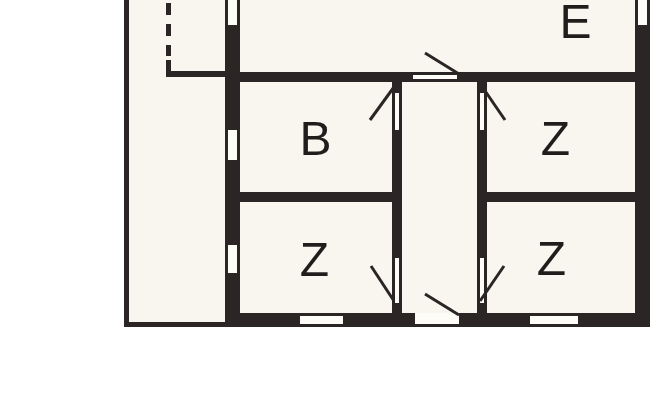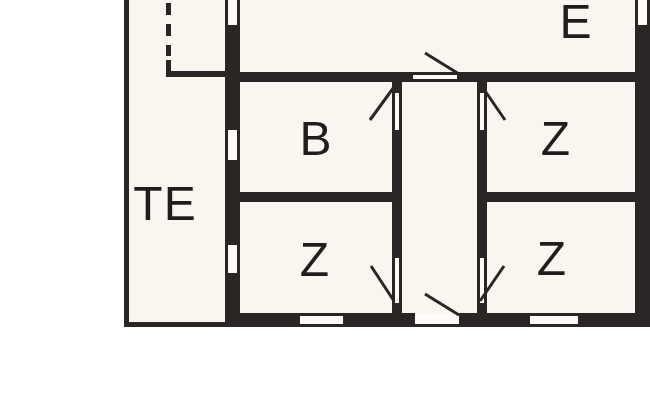--- a/index.html
+++ b/index.html
@@ -106,20 +106,19 @@
 
   <svg class="overlay" width="650" height="420" viewBox="0 0 650 420">
     <line x1="425" y1="53" x2="459" y2="74" stroke="#2b2526" stroke-width="3"></line>
     <line x1="394" y1="87" x2="370" y2="120" stroke="#2b2526" stroke-width="3"></line>
     <line x1="481" y1="85" x2="505" y2="120" stroke="#2b2526" stroke-width="3"></line>
     <line x1="394" y1="301" x2="371" y2="266" stroke="#2b2526" stroke-width="3"></line>
     <line x1="480" y1="301" x2="504" y2="266" stroke="#2b2526" stroke-width="3"></line>
     <line x1="425" y1="294" x2="459" y2="315" stroke="#2b2526" stroke-width="3"></line>
   </svg>
 
-  <div class="room-label" style="left:165px;top:205px;">TE</div>
   <div class="room-label" style="left:576px;top:23px;">E</div>
   <div class="room-label" style="left:316px;top:140px;">B</div>
   <div class="room-label" style="left:556px;top:140px;">Z</div>
   <div class="room-label" style="left:315px;top:261px;">Z</div>
   <div class="room-label" style="left:552px;top:260px;">Z</div>
 
 </div>
 
 </body></html>

